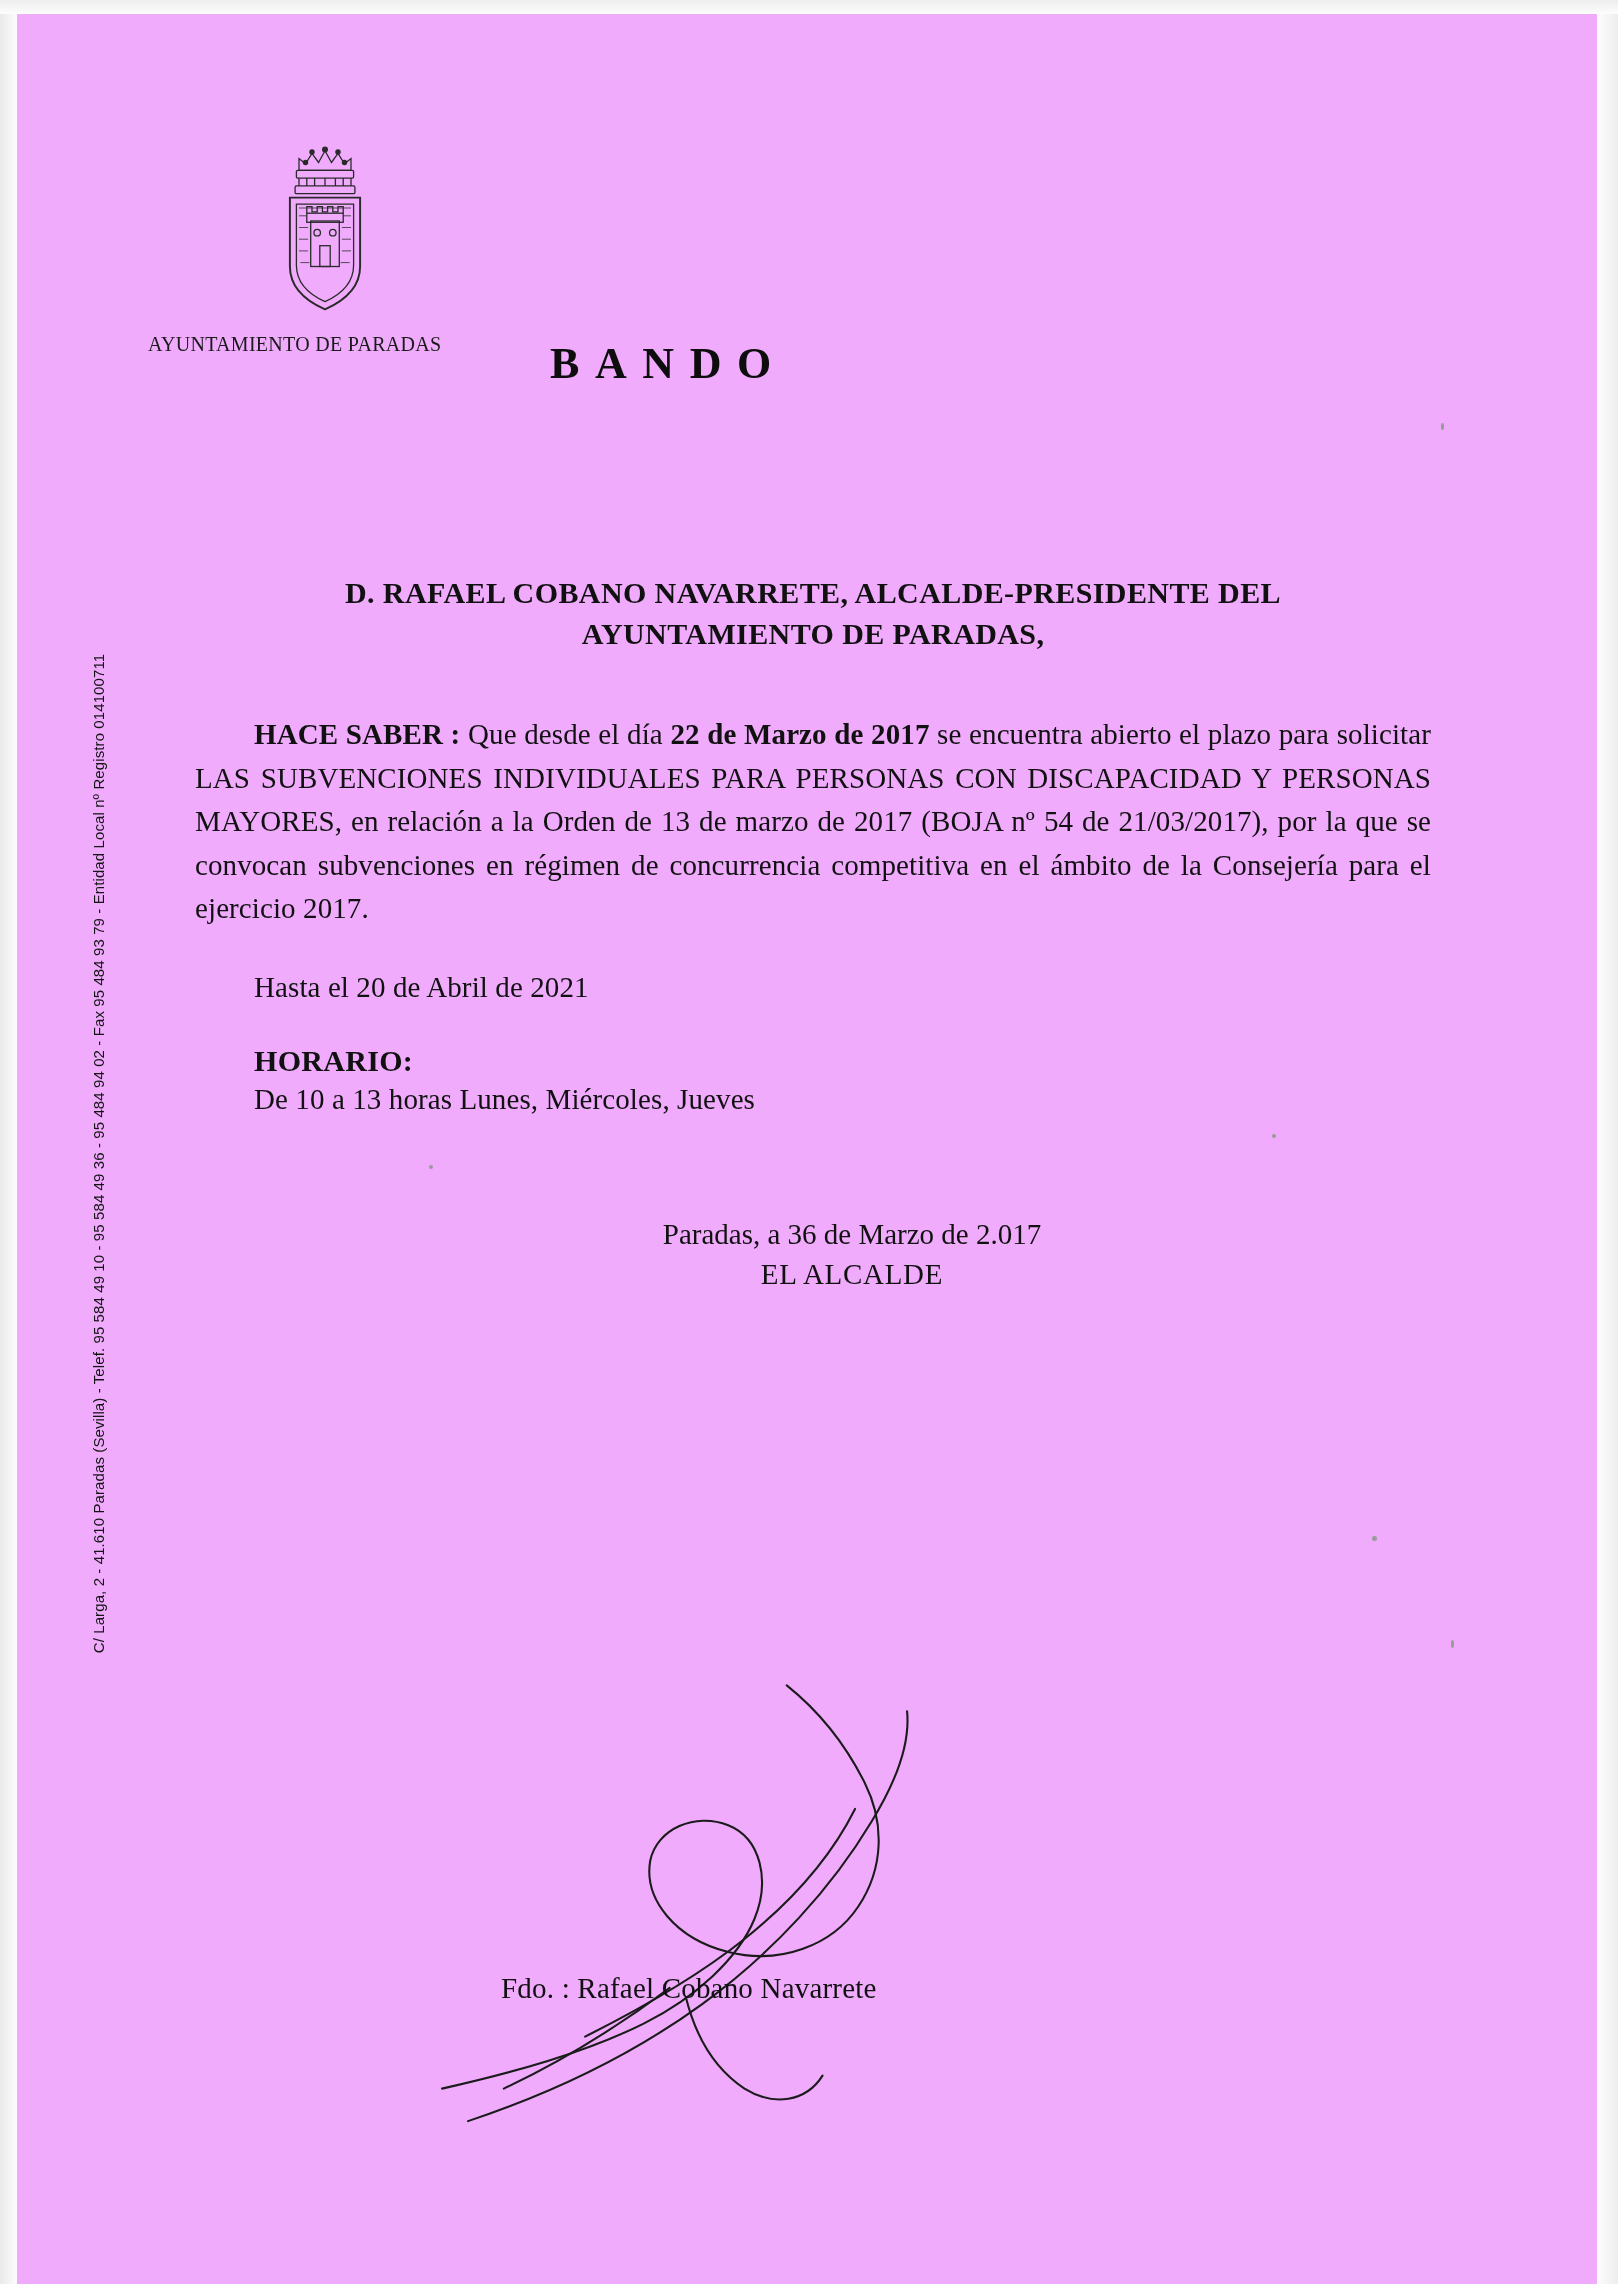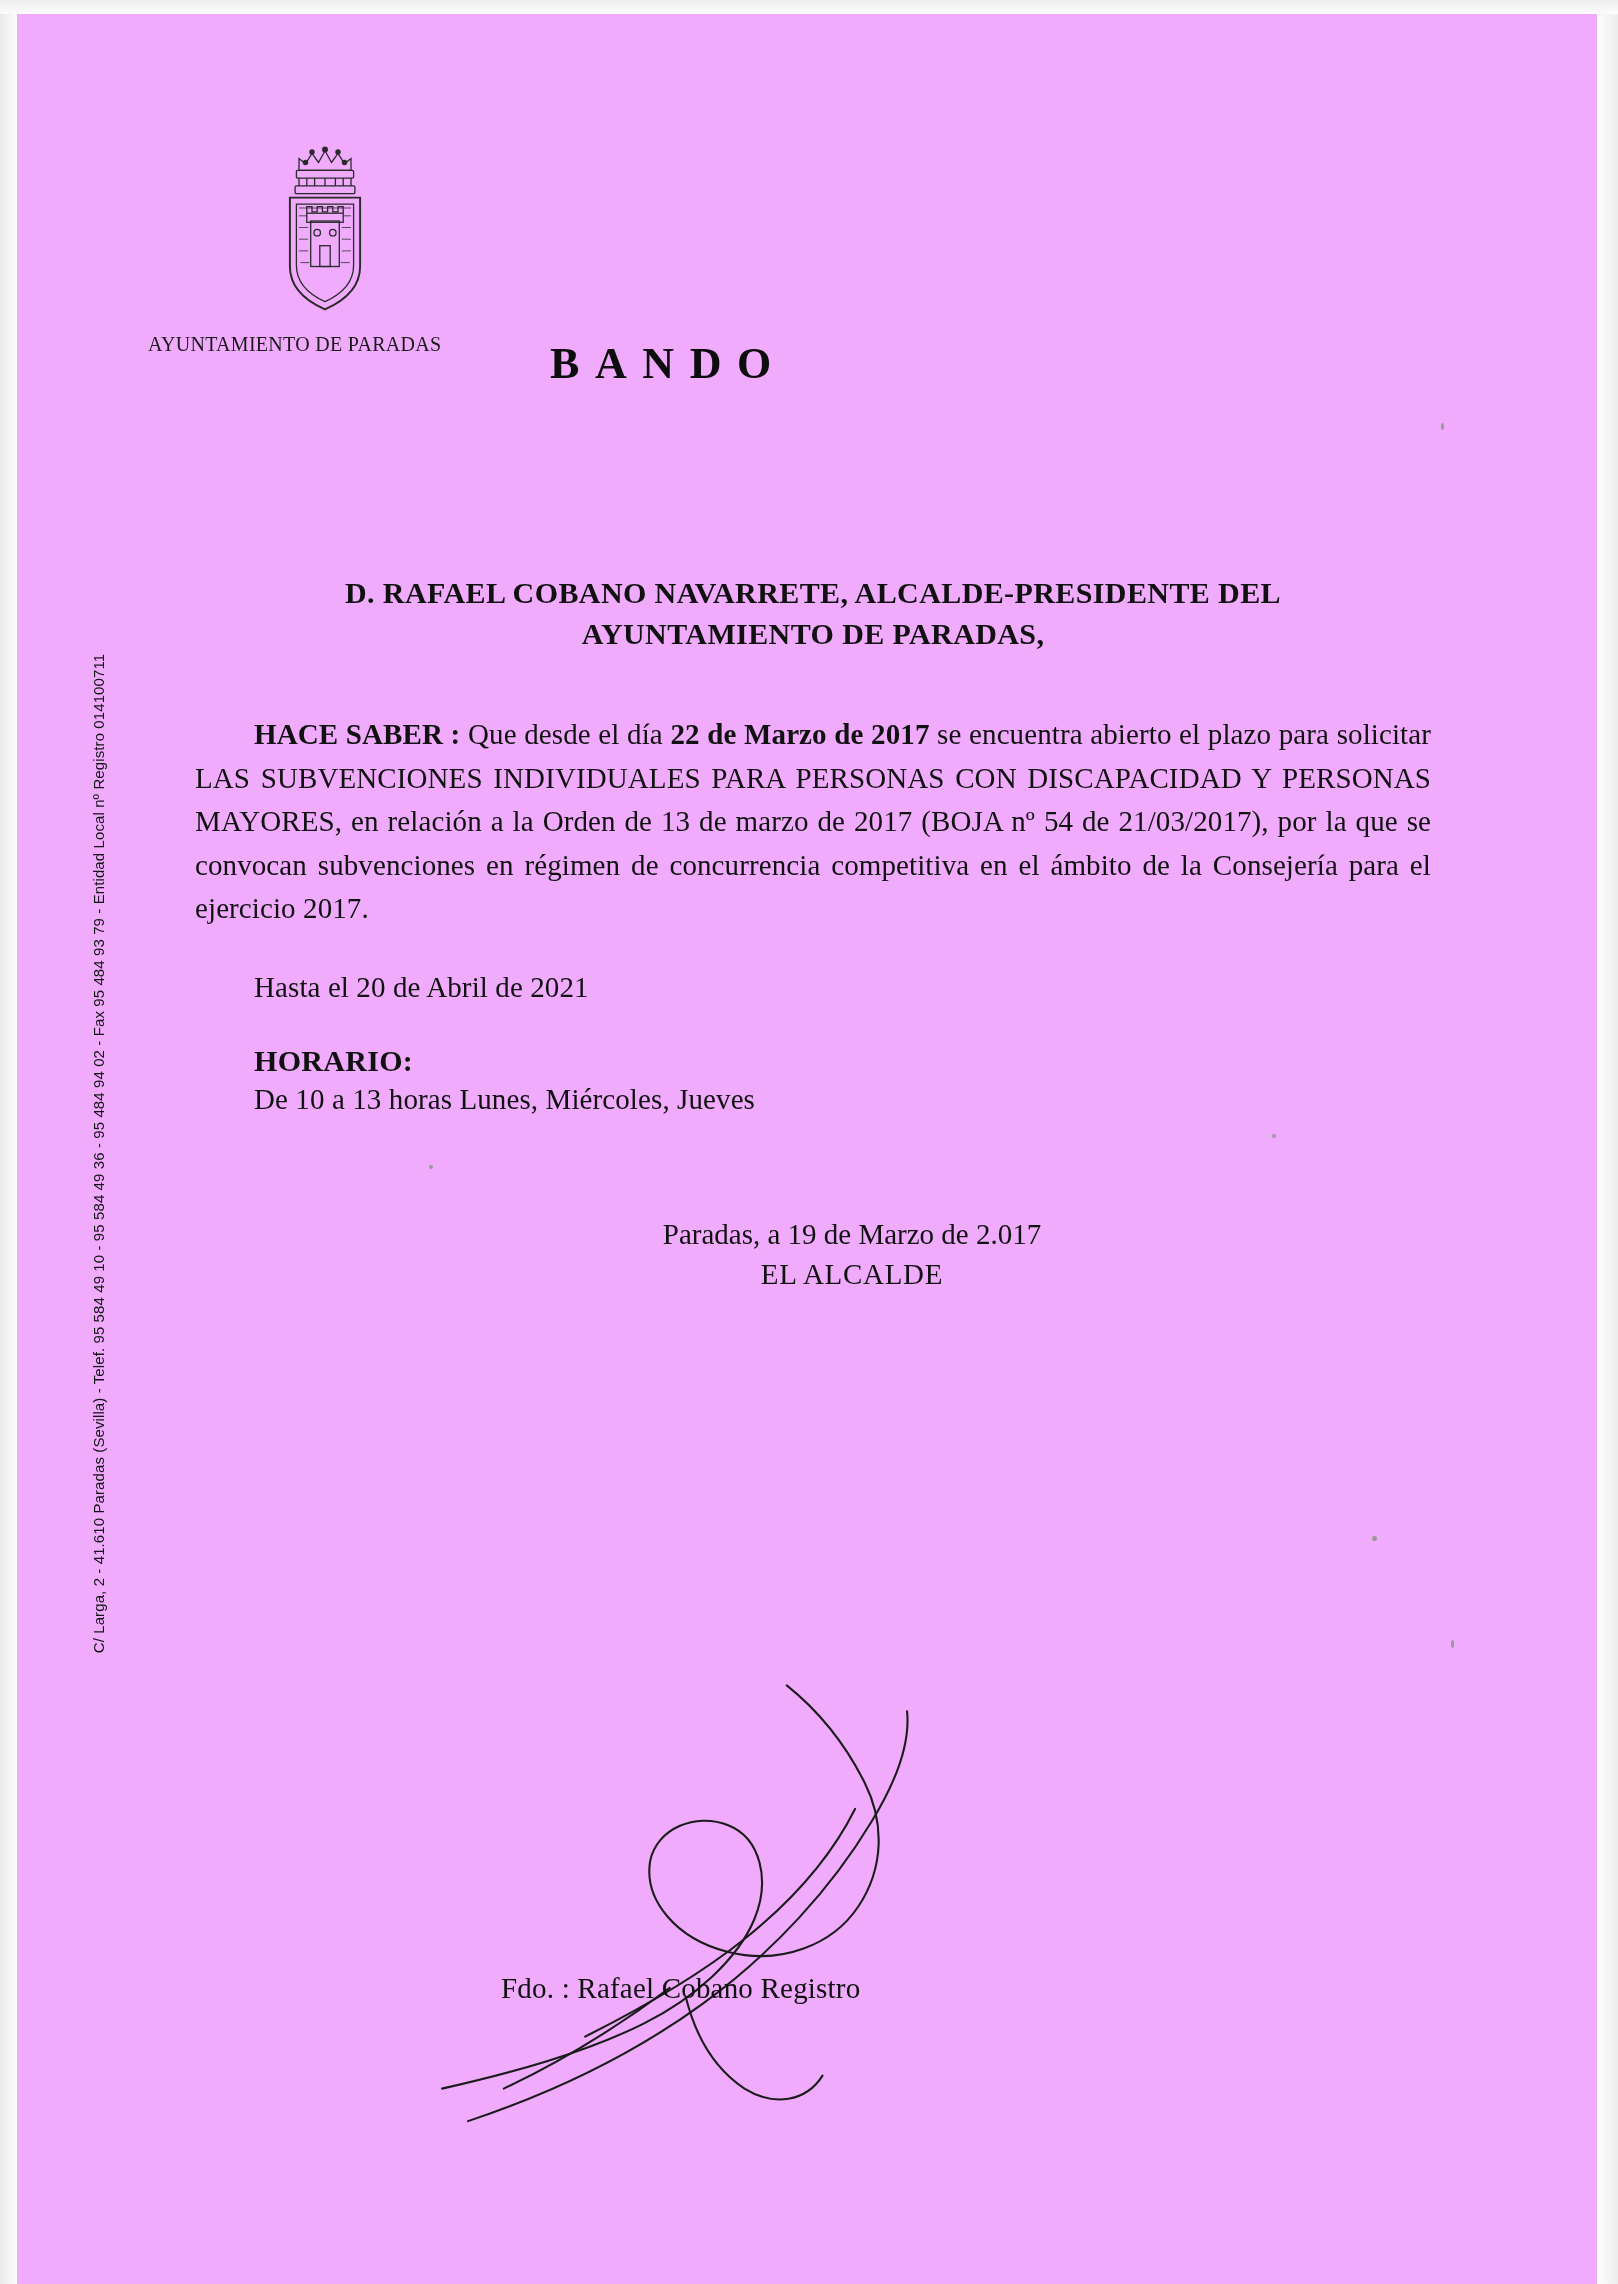--- a/index.html
+++ b/index.html
@@ -226,39 +226,39 @@
       <div class="section-value">Hasta el 20 de Abril de 2021</div>
     </div>
 
 
     <div class="section">
       <div class="section-title">HORARIO:</div>
       <div class="section-value">De 10 a 13 horas Lunes, Miércoles, Jueves</div>
     </div>
 
     <div class="closing">
-      <div>Paradas, a 19 de Marzo de 2.017</div>
+      <div>Paradas, a 36 de Marzo de 2.017</div>
       <div class="line2">EL ALCALDE</div>
     </div>
 
   </div>
 
   <div class="signature">
     <svg viewBox="0 0 1250 700" width="813" height="456" xmlns="http://www.w3.org/2000/svg">
       <g fill="none" stroke="#1b1b1b" stroke-width="3.2" stroke-linecap="round">
         <path d="M610 20 C660 60 700 110 730 170 C760 230 760 300 720 360 C680 420 600 450 520 430 C440 410 390 350 400 290 C410 240 470 215 520 235 C570 255 585 320 560 380 C535 440 470 500 390 540 C300 585 190 615 80 640"></path>
         <path d="M120 690 C240 650 370 590 480 510 C590 430 680 330 740 230 C780 165 800 110 795 60"></path>
         <path d="M300 560 C380 520 470 470 545 410 C620 350 680 280 715 210"></path>
         <path d="M175 640 C260 600 350 545 430 485"></path>
         <path d="M455 500 C470 560 500 610 545 640 C590 668 640 660 665 620"></path>
       </g>
     </svg>
   </div>
 
-  <div class="signer">Fdo. : Rafael Cobano Registro</div>
+  <div class="signer">Fdo. : Rafael Cobano Navarrete</div>
 
   <div class="speck" style="left:1441px; top:423px; width:3.3px; height:7.2px;"></div>
   <div class="speck" style="left:1272px; top:1134px; width:3.9px; height:3.9px;"></div>
   <div class="speck" style="left:1372px; top:1536px; width:4.6px; height:4.6px;"></div>
   <div class="speck" style="left:1451px; top:1640px; width:3.3px; height:7.8px;"></div>
   <div class="speck" style="left:429px; top:1165px; width:3.9px; height:3.9px;"></div>
 
 </div>
 
 

